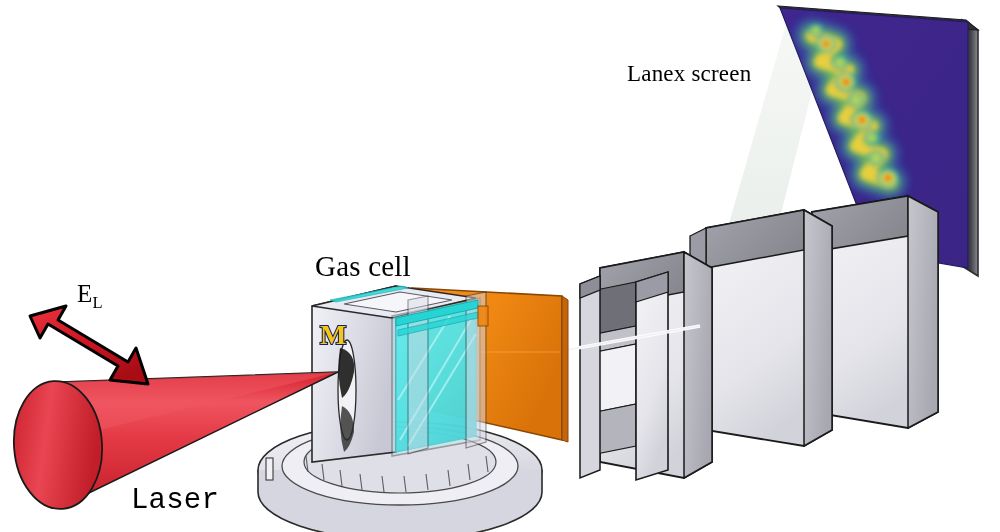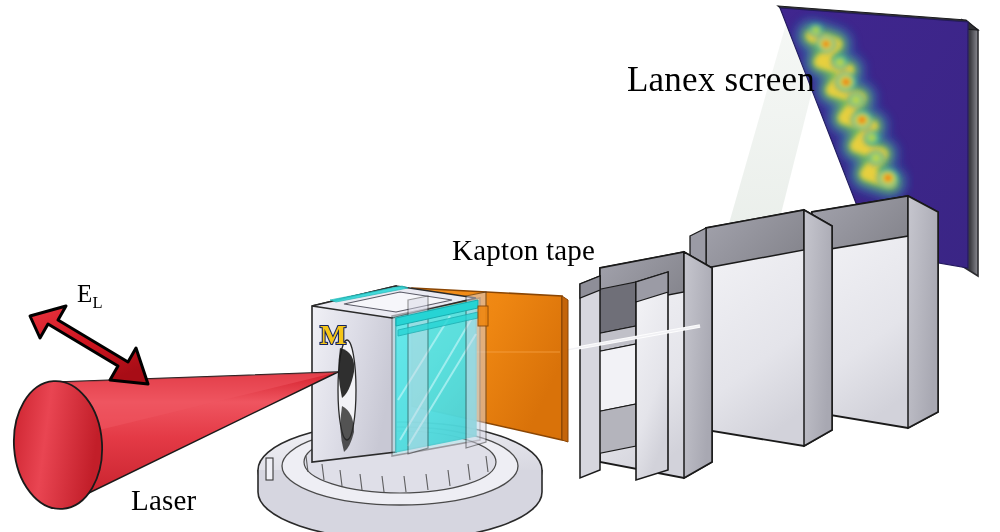--- a/index.html
+++ b/index.html
@@ -24,24 +24,24 @@
     height: 532px;
   }
   .lbl {
     position: absolute;
     font-family: "Liberation Serif", "DejaVu Serif", serif;
     color: #000000;
     white-space: nowrap;
     line-height: 1;
     letter-spacing: 0.2px;
   }
-  #lbl-laser      { left: 131px; top: 486px; font-size: 29px; }
+  #lbl-laser      { left: 131px; top: 486px; font-size: 29px; font-family: Liberation Mono, monospace; }
   #lbl-gascell    { left: 315px; top: 252px; font-size: 29px; }
   #lbl-kapton     { left: 452px; top: 236px; font-size: 29px; }
-  #lbl-lanex      { left: 627px; top: 62px;  font-size: 35px; }
+  #lbl-lanex      { left: 627px; top: 62px;  font-size: 23px; }
   #lbl-magnets    { left: 692px; top: 441px; font-size: 29px; }
   #lbl-efield     { left: 77px;  top: 281px; font-size: 25px; }
   #lbl-efield sub { font-size: 0.66em; }
 </style>
 </head>
 <body>
 
 <div id="stage">
 
   <svg id="scene" viewBox="0 0 1000 532" xmlns="http://www.w3.org/2000/svg">
@@ -304,17 +304,17 @@
     <g>
       <path d="M 30,316
                L 66,306 L 58,320
                L 128,362 L 136,348 L 148,384
                L 110,380 L 118,366
                L 48,324 L 40,338 Z" fill="url(#gArrow)" stroke="#000000" stroke-width="3" stroke-linejoin="round"></path>
     </g>
   </svg>
 
   <div class="lbl" id="lbl-laser">Laser</div>
-  <div class="lbl" id="lbl-kapton">Kapton tape</div>
+  <div class="lbl" id="lbl-gascell">Gas cell</div>
   <div class="lbl" id="lbl-lanex">Lanex screen</div>
   <div class="lbl" id="lbl-efield"><span>E</span><sub>L</sub></div>
 
 </div>
 
 </body></html>

